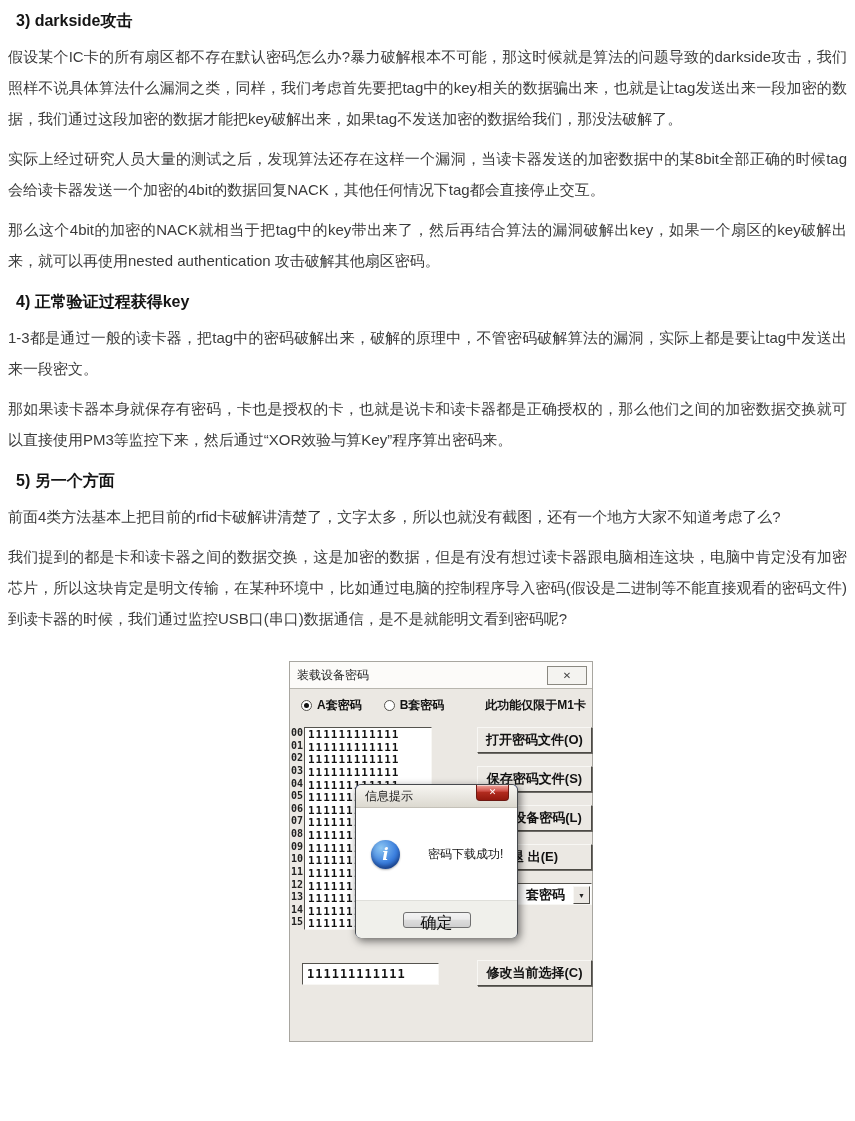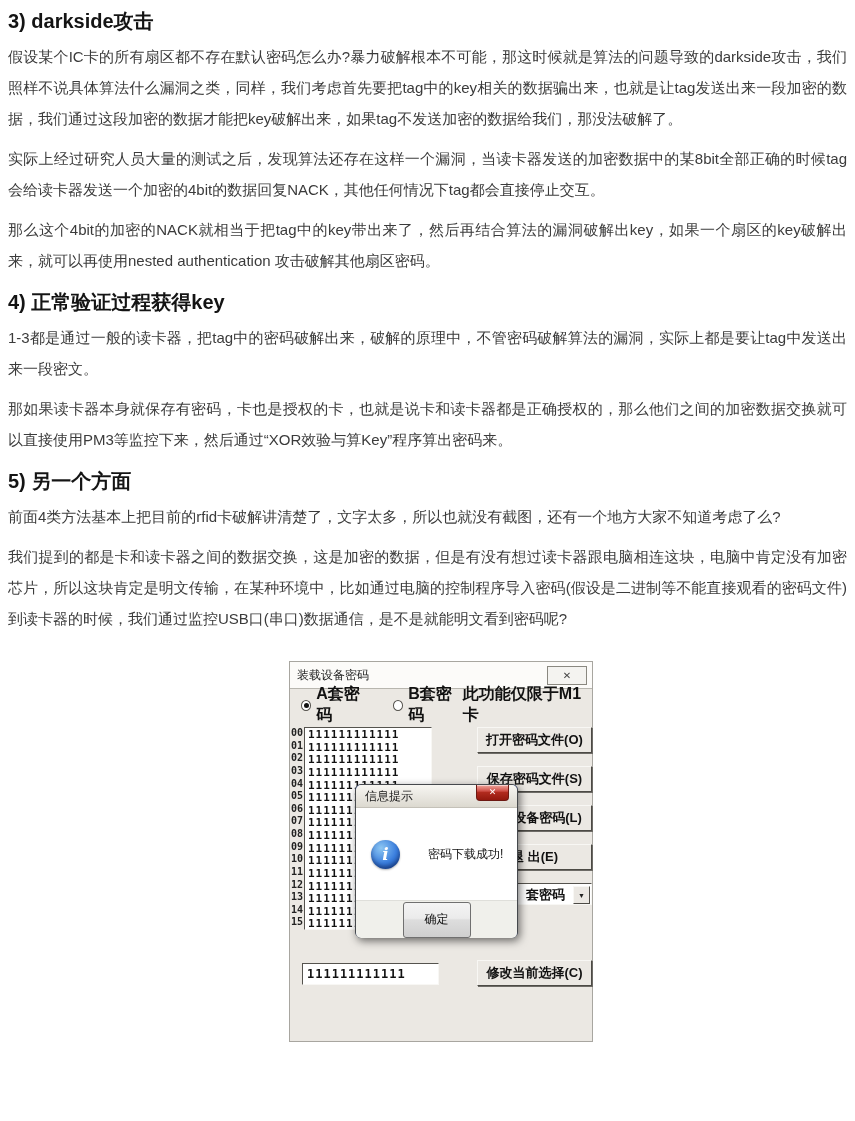--- a/index.html
+++ b/index.html
@@ -5,22 +5,22 @@
   * { box-sizing: border-box; margin: 0; padding: 0; }
   html,body { background:#ffffff; }
   body {
     width: 855px; height: 1121px; overflow: hidden;
     font-family: "Liberation Sans", "DejaVu Sans", sans-serif;
     color:#3b3b3b;
     padding: 6px 8px 0 8px;
   }
   
   .article h3 {
-    font-size: 20px; font-weight: bold; color:#141414;
-    margin: 15px 0 9px 0; line-height: 22px;
+    font-size: 16px; font-weight: bold; color:#141414;
+    margin: 15px 0 9px 8px; line-height: 22px;
   }
   .article h3:first-child { margin-top: 4px; }
   .article p {
     font-size: 15px; line-height: 31px; margin: 9px 0;
     text-align: justify; color:#3b3b3b;
   }
   
   .shot {
     position: relative; width: 304px; height: 381px;
     margin: 27px 0 0 281px; overflow: hidden;
@@ -35,21 +35,21 @@
     background:#fcfbf9; border-bottom:1px solid #b8b6af;
     font-size:12px; color:#222; line-height:26px; padding-left:7px;
   }
   .dlg-close {
     position:absolute; right:5px; top:4px; width:40px; height:19px;
     background:#f4f3f0; border:1px solid #8a8880; color:#444;
     font-size:10px; text-align:center; line-height:17px; cursor:default;
   }
   .radio-row {
     position:absolute; left:11px; top:33px; right:6px; height:20px;
-    display:flex; align-items:center; font-size:16px; font-weight:bold; color:#111;
+    display:flex; align-items:center; font-size:12px; font-weight:bold; color:#111;
   }
   .radio {
     display:inline-block; width:11px; height:11px; border-radius:50%;
     background:#fff; border:1px solid #55534e; margin-right:5px; position:relative;
   }
   .radio.checked::after {
     content:""; position:absolute; left:2px; top:2px; width:5px; height:5px;
     border-radius:50%; background:#111;
   }
   .radio-b { margin-left:22px; }
@@ -128,24 +128,24 @@
     color:#fff; font:bold italic 17px "DejaVu Serif", serif;
     display:flex; align-items:center; justify-content:center;
   }
   .msg-text { font-size:12px; color:#111; margin-left:28px; }
   .msg-footer {
     height:38px; background:#f0f0eb; border-top:1px solid #dfdfda;
     border-radius:0 0 5px 5px;
     display:flex; align-items:center; justify-content:center;
   }
   .ok-btn {
-    width:68px; height:36px;
+    width:68px; height:16px;
     background:linear-gradient(#f4f4f4, #ebebeb 45%, #dddddd 50%, #cfcfcf);
     border:1px solid #707070; border-radius:3px;
-    font-size:12px; color:#111; cursor:default;
+    font-size:16px; color:#111; cursor:default;
   }
 </style>
 </head>
 <body>
 
 <div class="article">
   <h3>3) darkside攻击</h3>
   <p>假设某个IC卡的所有扇区都不存在默认密码怎么办?暴力破解根本不可能，那这时候就是算法的问题导致的darkside攻击，我们照样不说具体算法什么漏洞之类，同样，我们考虑首先要把tag中的key相关的数据骗出来，也就是让tag发送出来一段加密的数据，我们通过这段加密的数据才能把key破解出来，如果tag不发送加密的数据给我们，那没法破解了。</p>
   <p>实际上经过研究人员大量的测试之后，发现算法还存在这样一个漏洞，当读卡器发送的加密数据中的某8bit全部正确的时候tag会给读卡器发送一个加密的4bit的数据回复NACK，其他任何情况下tag都会直接停止交互。</p>
   <p>那么这个4bit的加密的NACK就相当于把tag中的key带出来了，然后再结合算法的漏洞破解出key，如果一个扇区的key破解出来，就可以再使用nested authentication 攻击破解其他扇区密码。</p>

